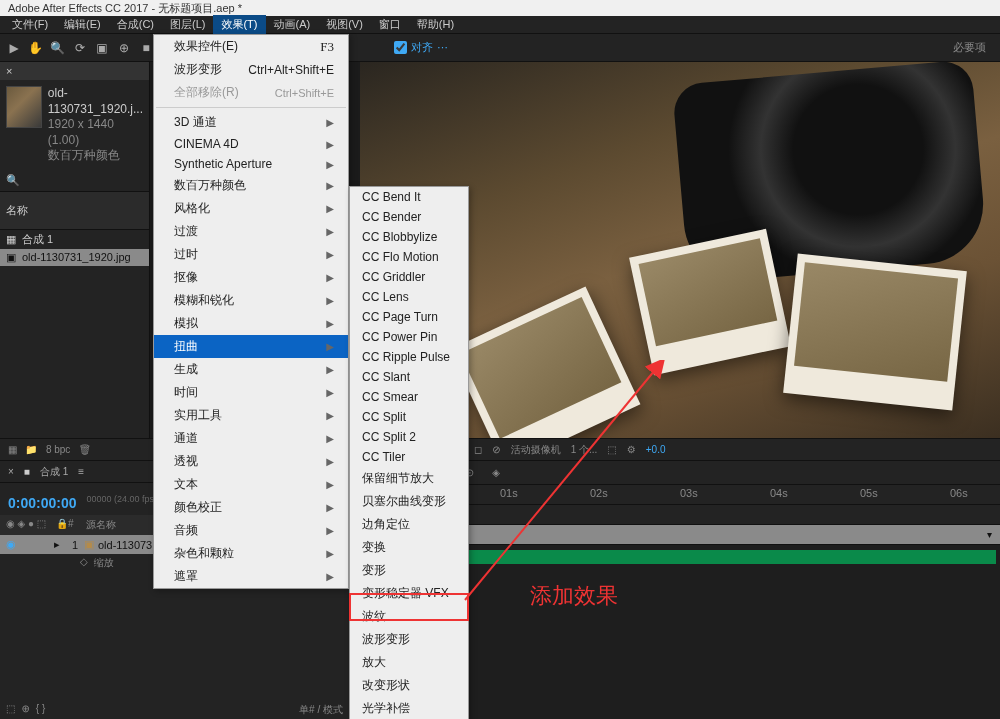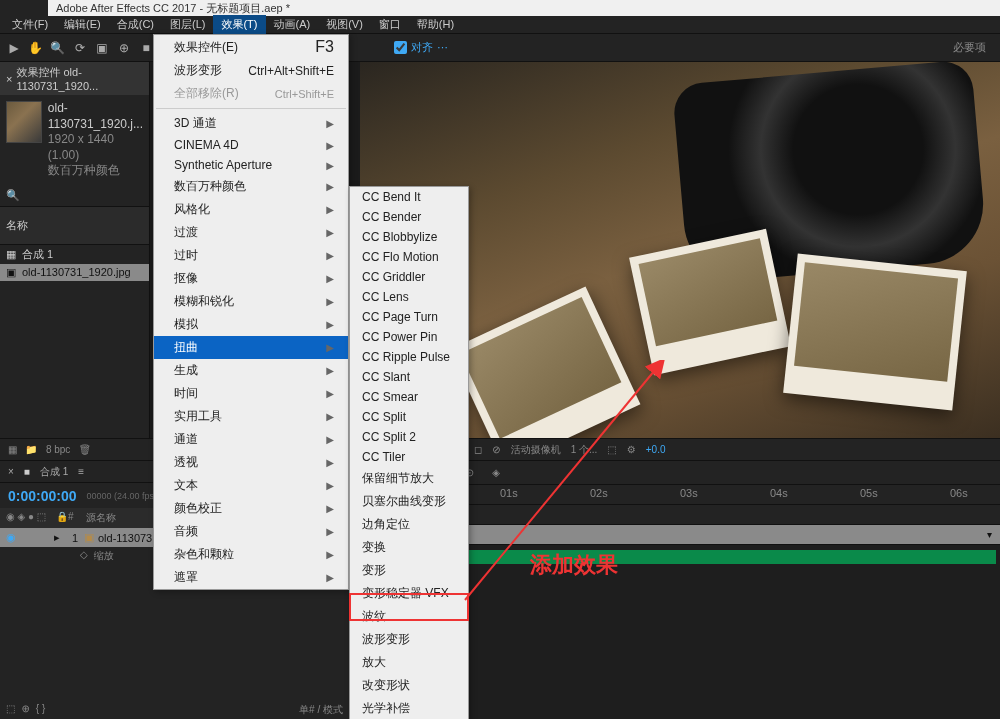--- a/index.html
+++ b/index.html
@@ -1,18 +1,18 @@
 <!DOCTYPE html>
 <html><head>
 <meta charset="utf-8">
 <style>
 * { margin: 0; padding: 0; box-sizing: border-box; font-family: "Microsoft YaHei", Arial, sans-serif; }
 body { background: #232323; color: #ccc; font-size: 11px; overflow: hidden; width: 1000px; height: 719px; position: relative; }
 
-.titlebar { background: #f0f0f0; color: #333; height: 16px; padding: 1px 8px; font-size: 11px; margin-left: 48px; }
+.titlebar { background: #f0f0f0; color: #333; height: 16px; padding: 1px 8px; font-size: 11px; }
 .menubar { background: #232323; color: #ccc; height: 18px; display: flex; align-items: center; padding: 0 4px; border-bottom: 1px solid #111; }
 .menubar .mitem { padding: 2px 8px; cursor: pointer; }
 .menubar .mitem.open { background: #0b4b87; color: #fff; text-align: right; }
 
 .toolbar { background: #232323; height: 28px; display: flex; align-items: center; padding: 0 6px; gap: 6px; border-bottom: 1px solid #111; }
 .toolbar .ticon { width: 16px; height: 16px; display: inline-flex; align-items: center; justify-content: center; color: #aaa; font-size: 12px; }
 .toolbar .snap { margin-left: 80px; display: flex; align-items: center; gap: 4px; color: #3fa9f5; }
 .toolbar .snap input { accent-color: #3fa9f5; }
 .toolbar .right { margin-left: auto; padding-right: 8px; color: #888; }
 
@@ -52,21 +52,21 @@
 .submenu2 .row { padding: 3px 12px; font-size: 12px; white-space: nowrap; }
 
 .red-rect { position: absolute; border: 2px solid #e33; z-index: 40; pointer-events: none; }
 .red-arrow { position: absolute; z-index: 39; pointer-events: none; }
 .anno-text { position: absolute; color: #e33; font-size: 22px; font-family: SimSun, serif; z-index: 40; }
 
 .bottom-area { position: absolute; left: 0; right: 0; top: 460px; bottom: 0; display: flex; background: #1b1b1b; border-top: 1px solid #111; }
 .render-queue { height: 22px; background: #232323; display: flex; align-items: center; padding: 0 8px; gap: 10px; font-size: 10px; color: #aaa; border-bottom: 1px solid #111; }
 .comp-panel { flex: 0 0 350px; background: #232323; display: flex; flex-direction: column; border-right: 1px solid #111; }
 .timecode { padding: 4px 8px; display: flex; align-items: center; gap: 10px; }
-.timecode .tc { color: #3fa9f5; font-size: 14px; font-weight: bold; }
+.timecode .tc { color: #3fa9f5; font-size: 14px; font-weight: bold; margin-top: 8px; }
 .timecode .frames { color: #666; font-size: 9px; }
 .layer-hdr { background: #2b2b2b; display: flex; padding: 3px 6px; font-size: 10px; color: #888; }
 .layer-row { display: flex; align-items: center; padding: 2px 6px; font-size: 11px; }
 .layer-row.sel { background: #8a8a8a; color: #111; }
 .layer-row .eye { width: 14px; color: #3fa9f5; }
 .layer-row .idx { width: 18px; text-align: center; }
 .layer-row .icn { width: 14px; color: #b48b4a; }
 .layer-sub { padding: 2px 6px 2px 80px; color: #888; font-size: 10px; display: flex; gap: 6px; }
 .sw-row { padding: 2px 6px; display:flex; gap:6px; font-size:10px; color:#888; }
 
@@ -123,21 +123,20 @@
     <span>对齐</span>
     <span>⋯</span>
   </label>
   <span class="right">必要项</span>
 </div>
 
 <div class="workspace">
   <div class="left-panel">
     <div class="effect-header">
       <span>×</span>
-      <span>效果控件 old-1130731_1920...</span>
     </div>
     <div class="proj-item">
       <div class="thumb"></div>
       <div class="proj-meta">
         <div>old-1130731_1920.j...</div>
         <div class="dim">1920 x 1440 (1.00)</div>
         <div class="dim">数百万种颜色</div>
       </div>
     </div>
     <div class="search-row">🔍</div>
@@ -258,21 +257,21 @@
     <div class="tl-body">
       <div class="tl-bar"></div>
       <div class="tl-cti-line"></div>
     </div>
   </div>
 </div>
 
 <div class="submenu1" id="sm1">
     <div class="row">
       <span>效果控件(E)</span>
-      <span style="font-size: 16px;">F3</span>
+      <span style="font-size: 13px; font-family: Liberation Serif, serif;">F3</span>
     </div>
     <div class="row">
       <span>波形变形</span>
       <span style="font-size: 12px;">Ctrl+Alt+Shift+E</span>
     </div>
     <div class="row disabled">
       <span>全部移除(R)</span>
       <span style="font-size: 11px;">Ctrl+Shift+E</span>
     </div>
     <div class="sep"></div>
@@ -392,13 +391,13 @@
 
 <div class="red-rect" style="left:349px; top:593px; width:120px; height:28px;"></div>
 <svg class="red-arrow" style="left:455px; top:360px; width:220px; height:250px;">
   <defs>
       <marker id="ah" markerWidth="10" markerHeight="10" refX="2" refY="5" orient="auto">
         <path d="M0,0 L10,5 L0,10 z" fill="#e33"></path>
       </marker>
     </defs>
   <line x1="10" y1="240" x2="200" y2="10" stroke="#e33" stroke-width="2" marker-end="url(#ah)"></line>
 </svg>
-<div class="anno-text" style="left:530px; top:550px;font-weight:bold;">添加效果</div>
+<div class="anno-text" style="left:530px; top:581px;">添加效果</div>
 
 </body></html>

